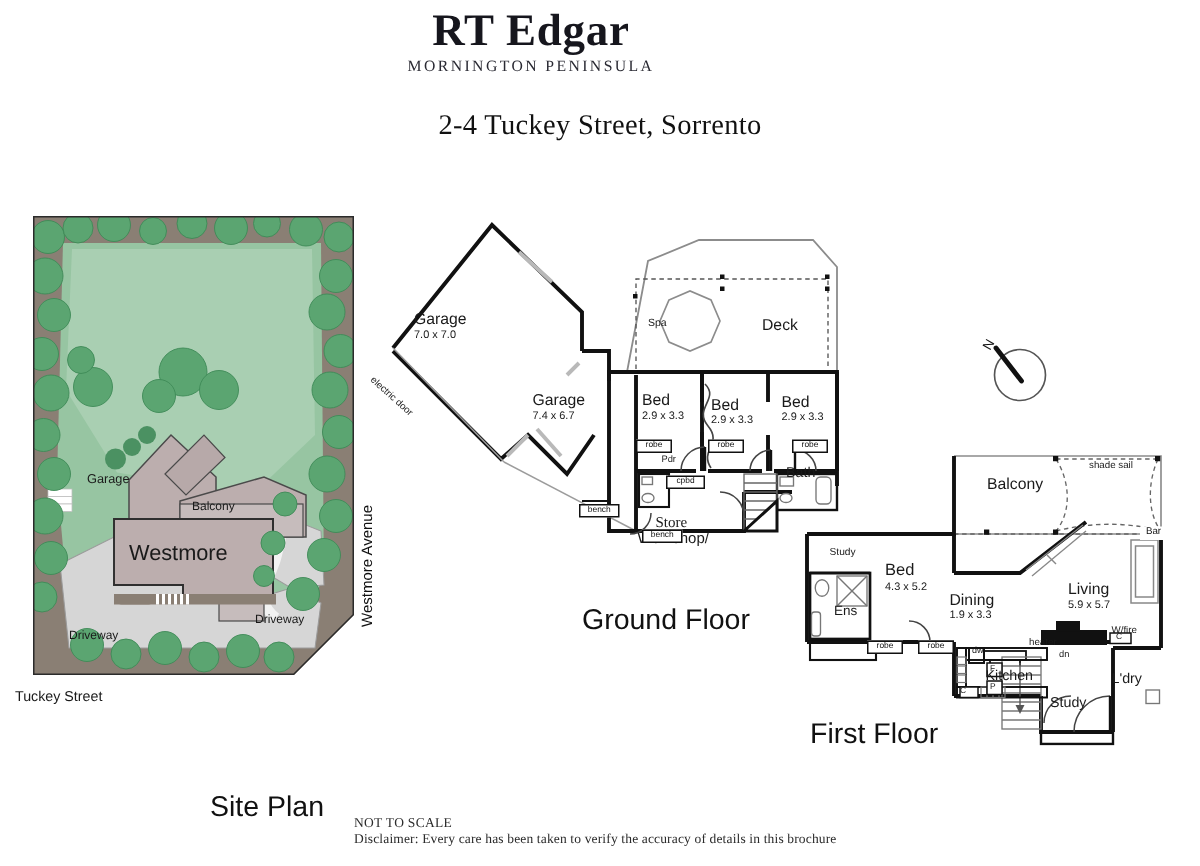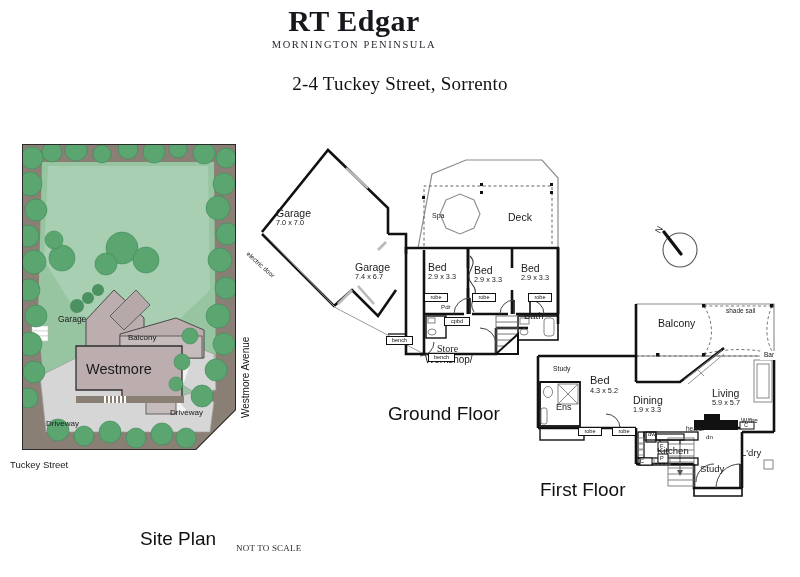--- a/index.html
+++ b/index.html
@@ -494,13 +494,14 @@
 <div class="boxlabel" style="left:612px;top:427px;width:24px;height:9px;">robe</div>
 <div class="abs fp-label tiny6" style="left:660px;top:443px;font-size:5.6px;">F</div>
 <div class="abs fp-label tiny6" style="left:660px;top:455px;font-size:5.6px;">P</div>
 <div class="abs fp-label tiny6" style="left:640px;top:458px;font-size:5.6px;">C</div>
 <div class="abs fp-label tiny6" style="left:744px;top:422px;font-size:5.6px;">C</div>
 
 <div class="abs sect-title" style="left:540px;top:446px;">First Floor</div>
 
 <div id="footer">
   <div class="l1">NOT TO SCALE</div>
+  <div class="l2">Disclaimer: Every care has been taken to verify the accuracy of details in this brochure</div>
 </div>
 
 </body></html>

